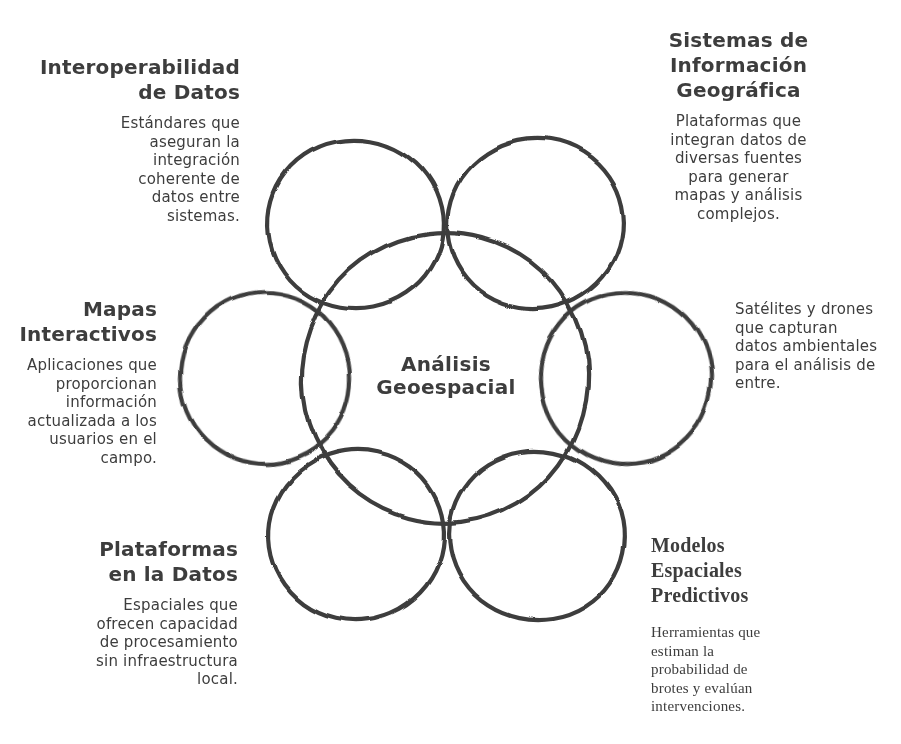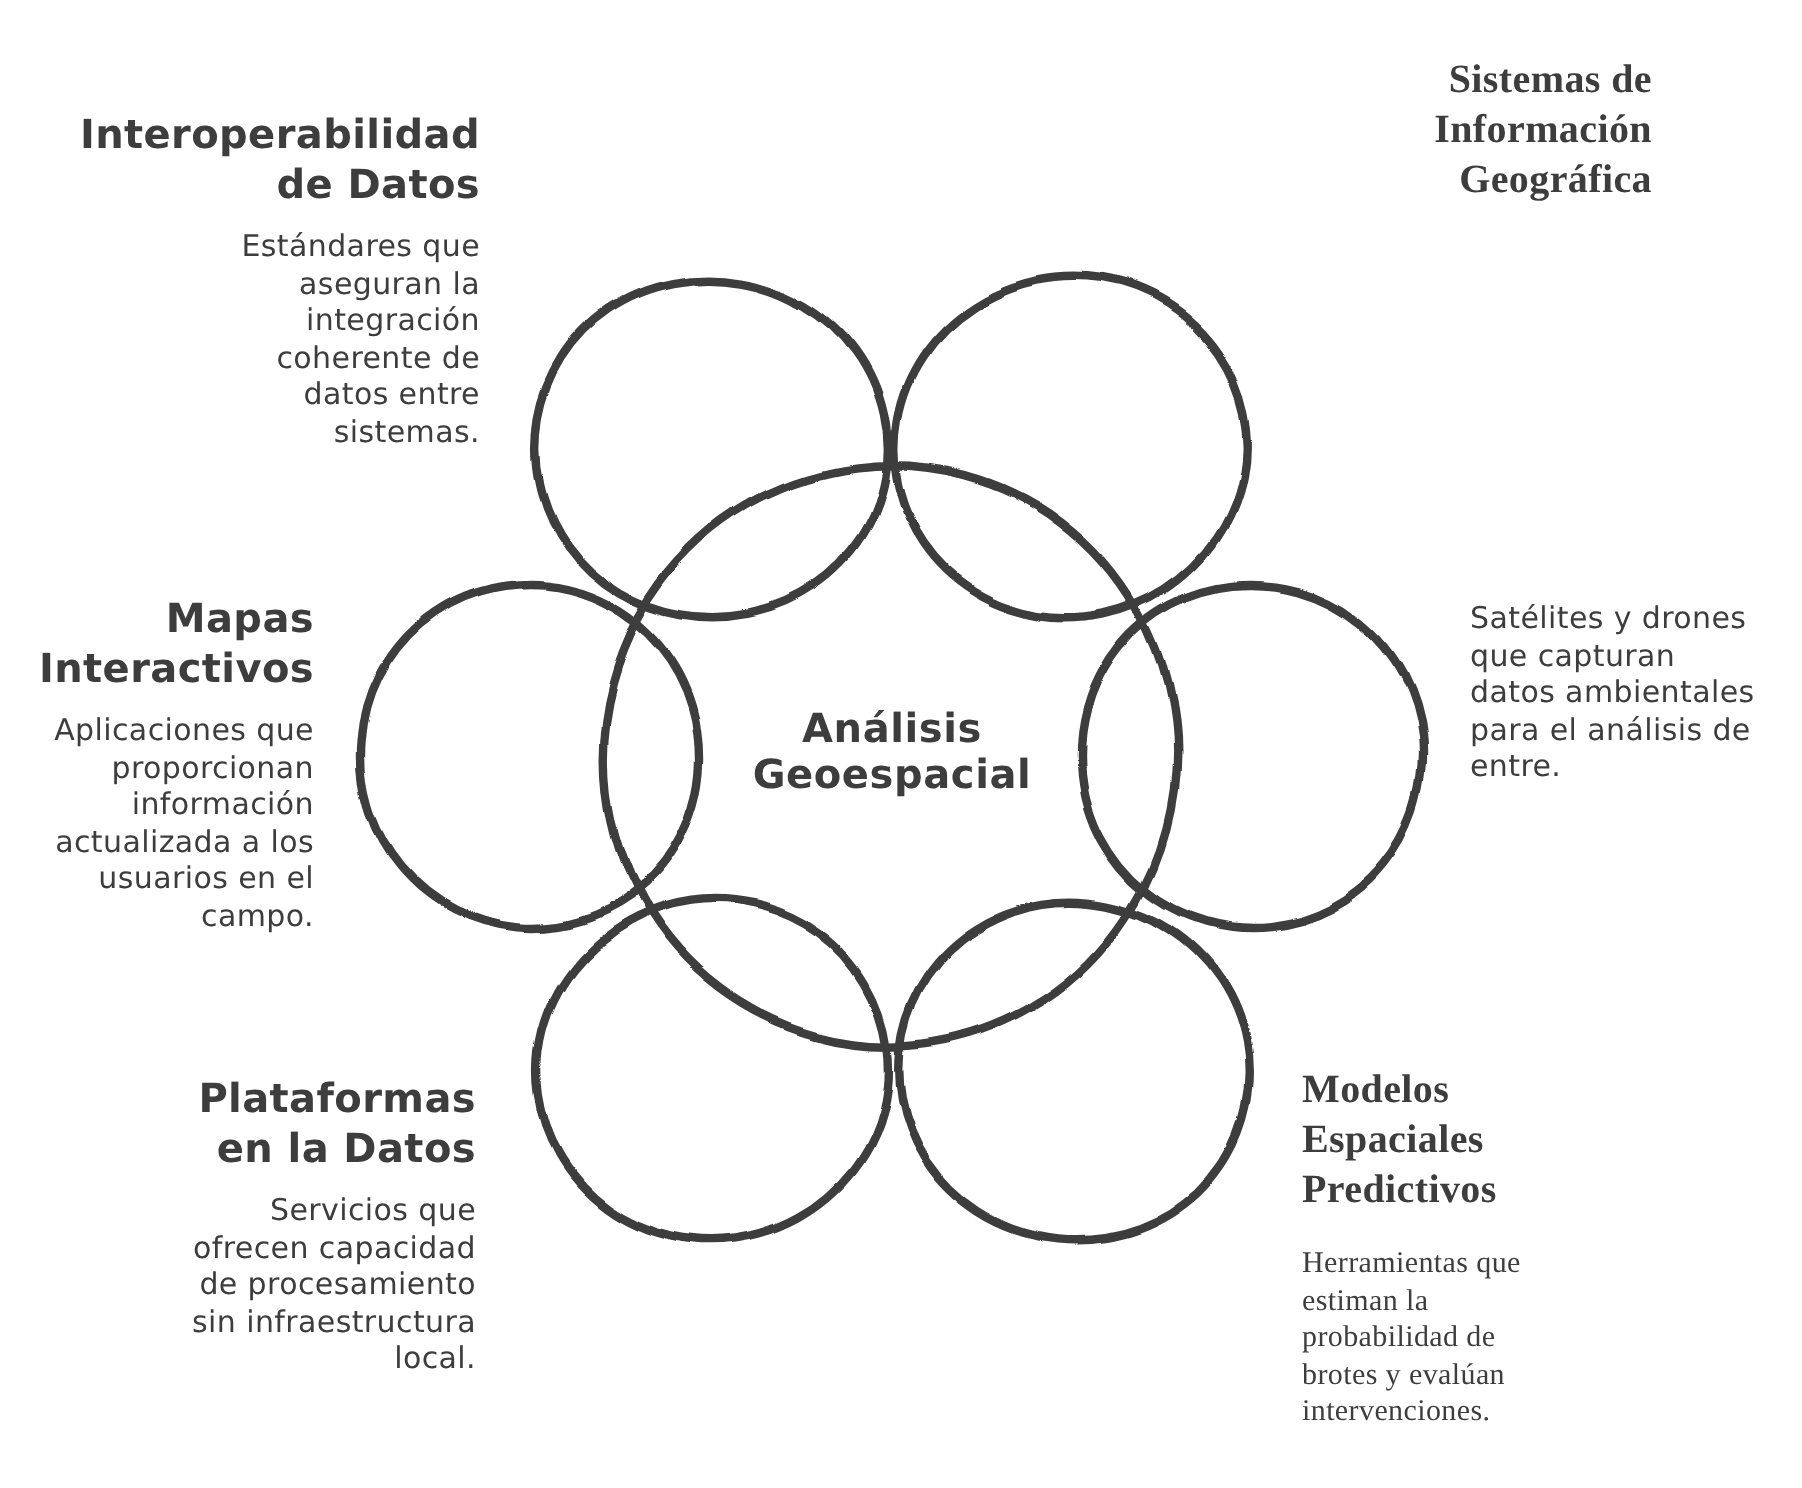--- a/index.html
+++ b/index.html
@@ -17,21 +17,21 @@
     margin:0;
     font-size:20px; line-height:25px; font-weight:bold;
     white-space:pre-line; letter-spacing:0.2px;
   }
   .node p {
     margin:9px 0 0 0;
     font-size:15px; line-height:18.5px;
     white-space:pre-line; letter-spacing:0.2px;
   }
   .node-tl { left:30px;  top:55px;  width:210px; text-align:right; }
-  .node-tr { left:651px; top:28px;  width:175px; text-align:right;font-family:Liberation Serif, serif; }
+  .node-tr { left:651px; top:28px;  width:175px; text-align:center; }
   .node-ml { left:0px;   top:297px; width:157px; text-align:right; }
   .node-mr { left:735px; top:288px; width:166px; text-align:left; }
   .node-bl { left:58px;  top:537px; width:180px; text-align:right; }
   .node-br { left:651px; top:533px; width:185px; text-align:left;font-family:Liberation Serif, serif; }
   .node-mr p { margin-top:12px; }
   .node-br p { margin-top:15px; }
   .center-label {
     position:absolute; left:335px; top:353px; width:222px;
     text-align:center;
   }
@@ -72,20 +72,26 @@
 integración
 coherente de
 datos entre
 sistemas.</p>
   </div>
 
   <div class="node node-tr">
     <h2>Sistemas de
 Información
 Geográfica</h2>
+    <p>Plataformas que
+integran datos de
+diversas fuentes
+para generar
+mapas y análisis
+complejos.</p>
   </div>
 
   <div class="node node-ml">
     <h2>Mapas
 Interactivos</h2>
     <p>Aplicaciones que
 proporcionan
 información
 actualizada a los
 usuarios en el
@@ -96,21 +102,21 @@
     <p>Satélites y drones
 que capturan
 datos ambientales
 para el análisis de
 entre.</p>
   </div>
 
   <div class="node node-bl">
     <h2>Plataformas
 en la Datos</h2>
-    <p>Servicios que
+    <p>Espaciales que
 ofrecen capacidad
 de procesamiento
 sin infraestructura
 local.</p>
   </div>
 
   <div class="node node-br">
     <h2>Modelos
 Espaciales
 Predictivos</h2>

